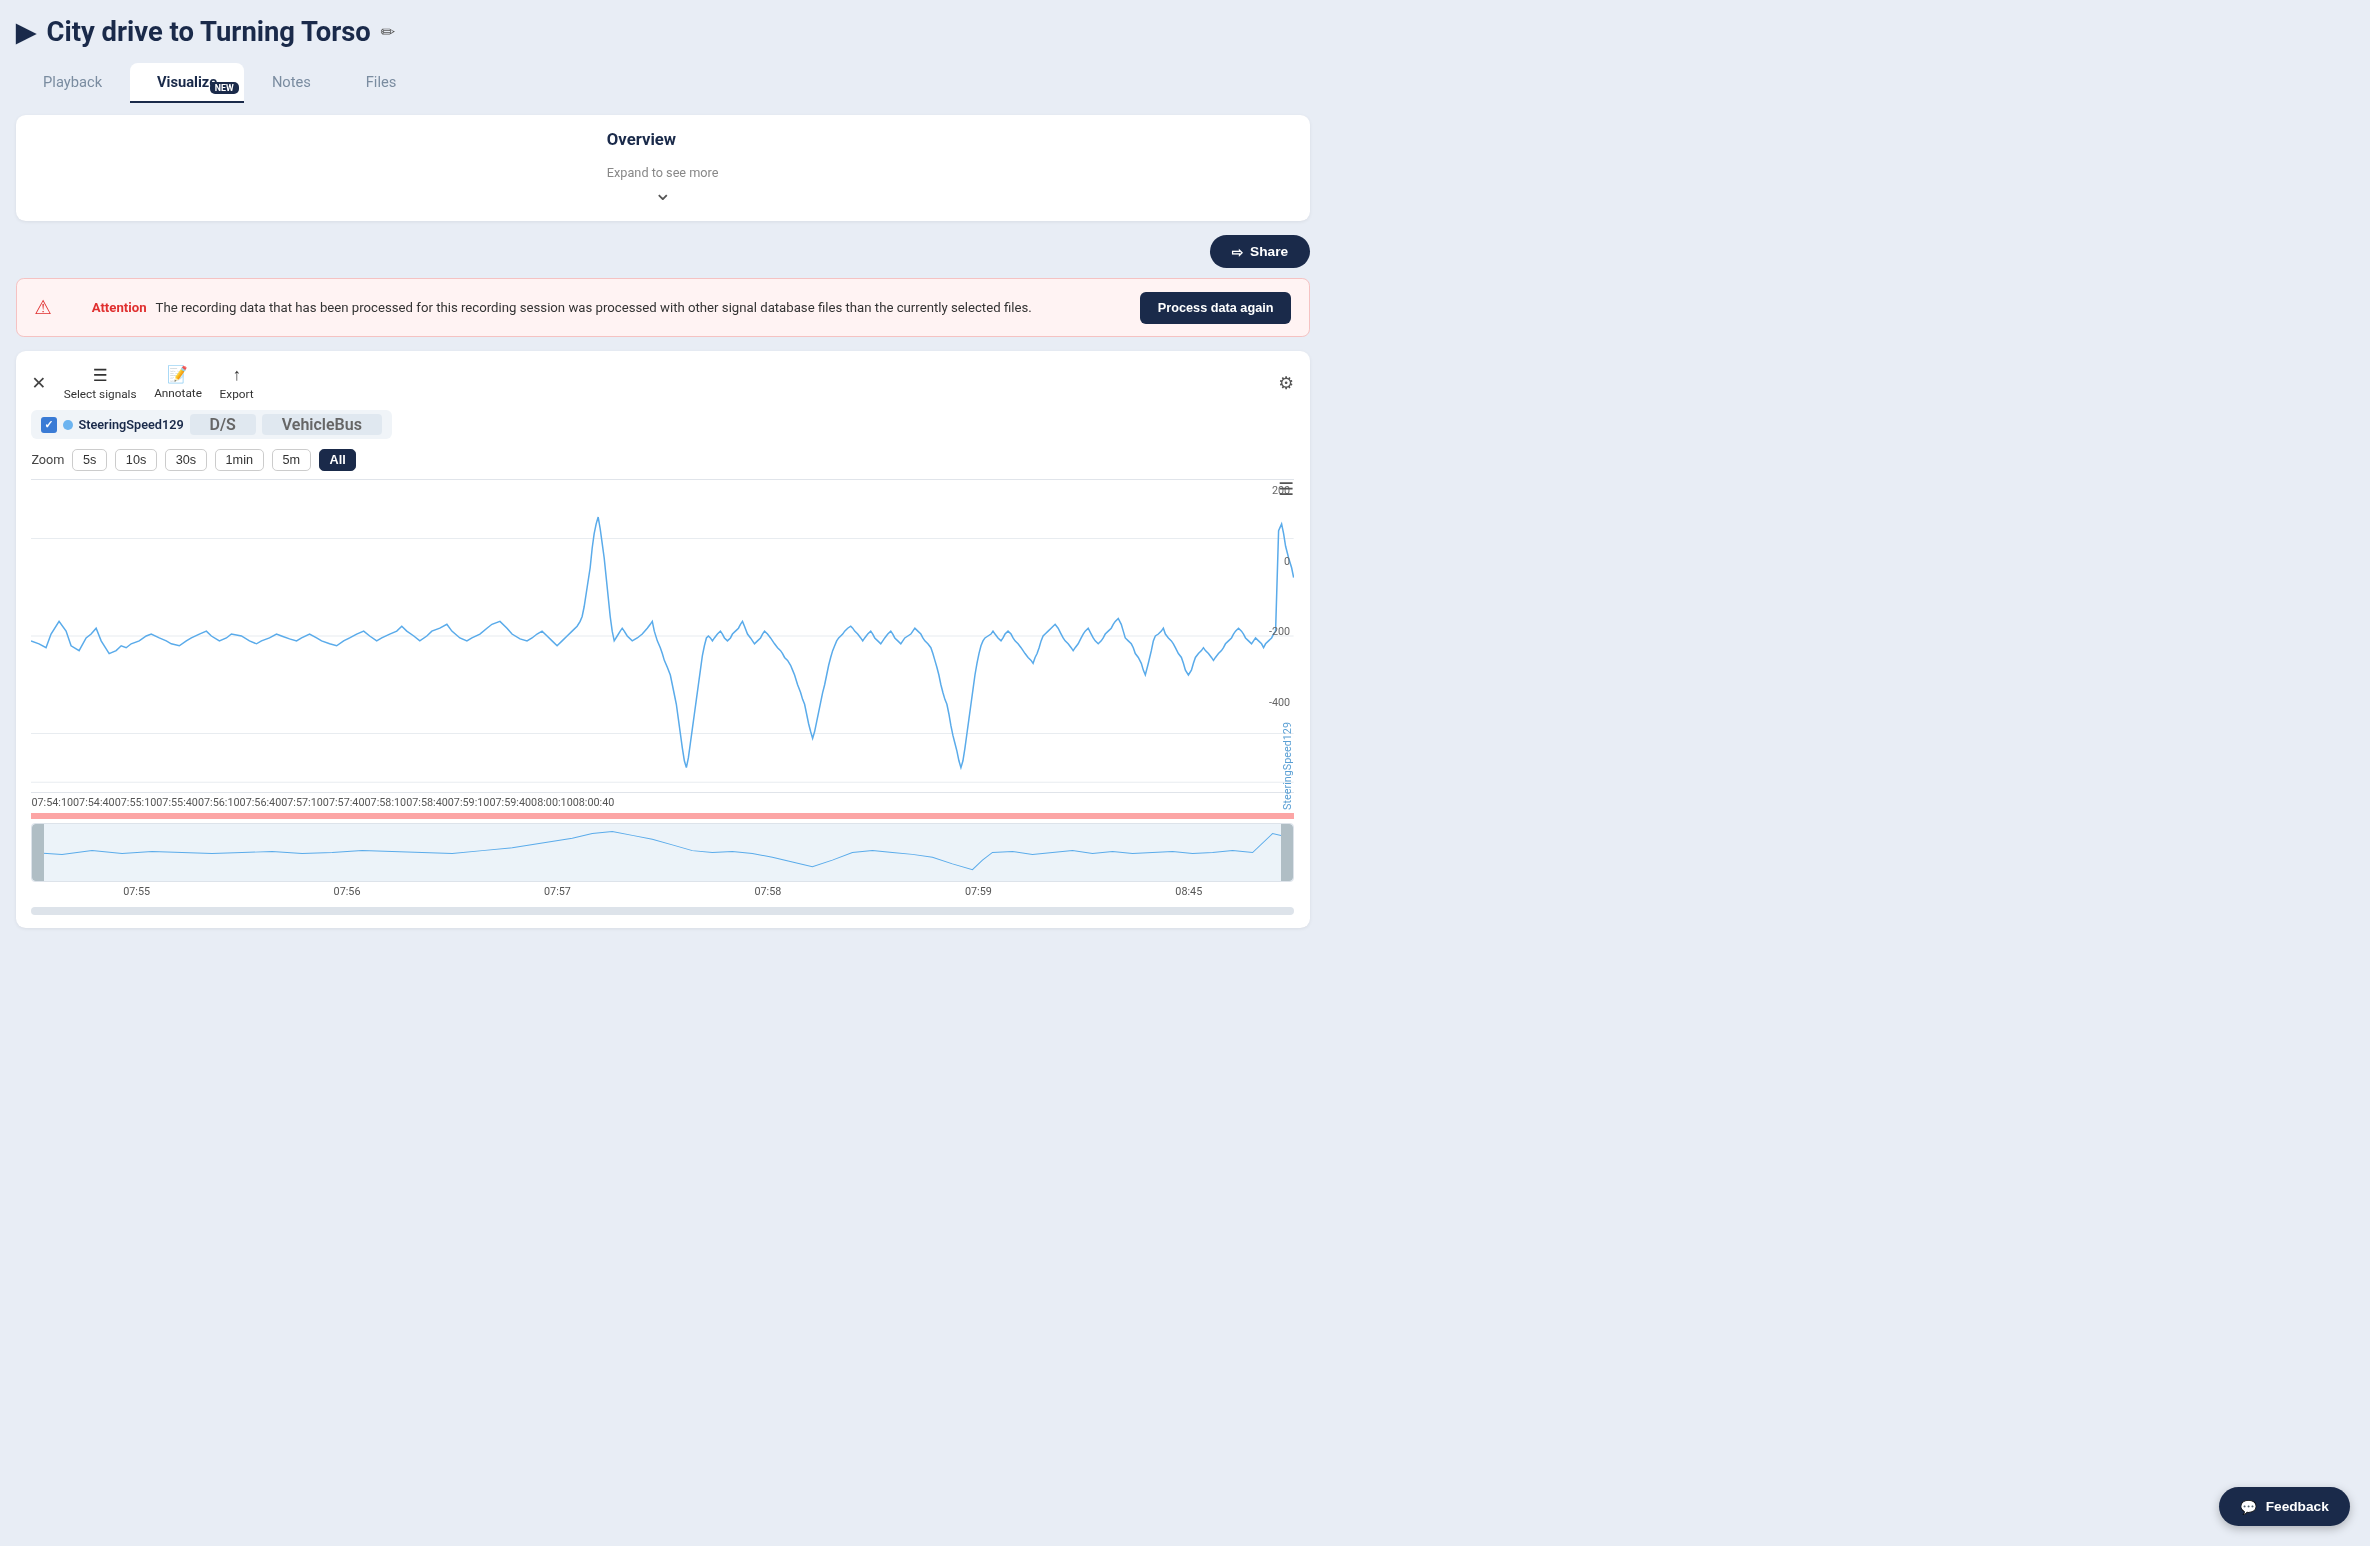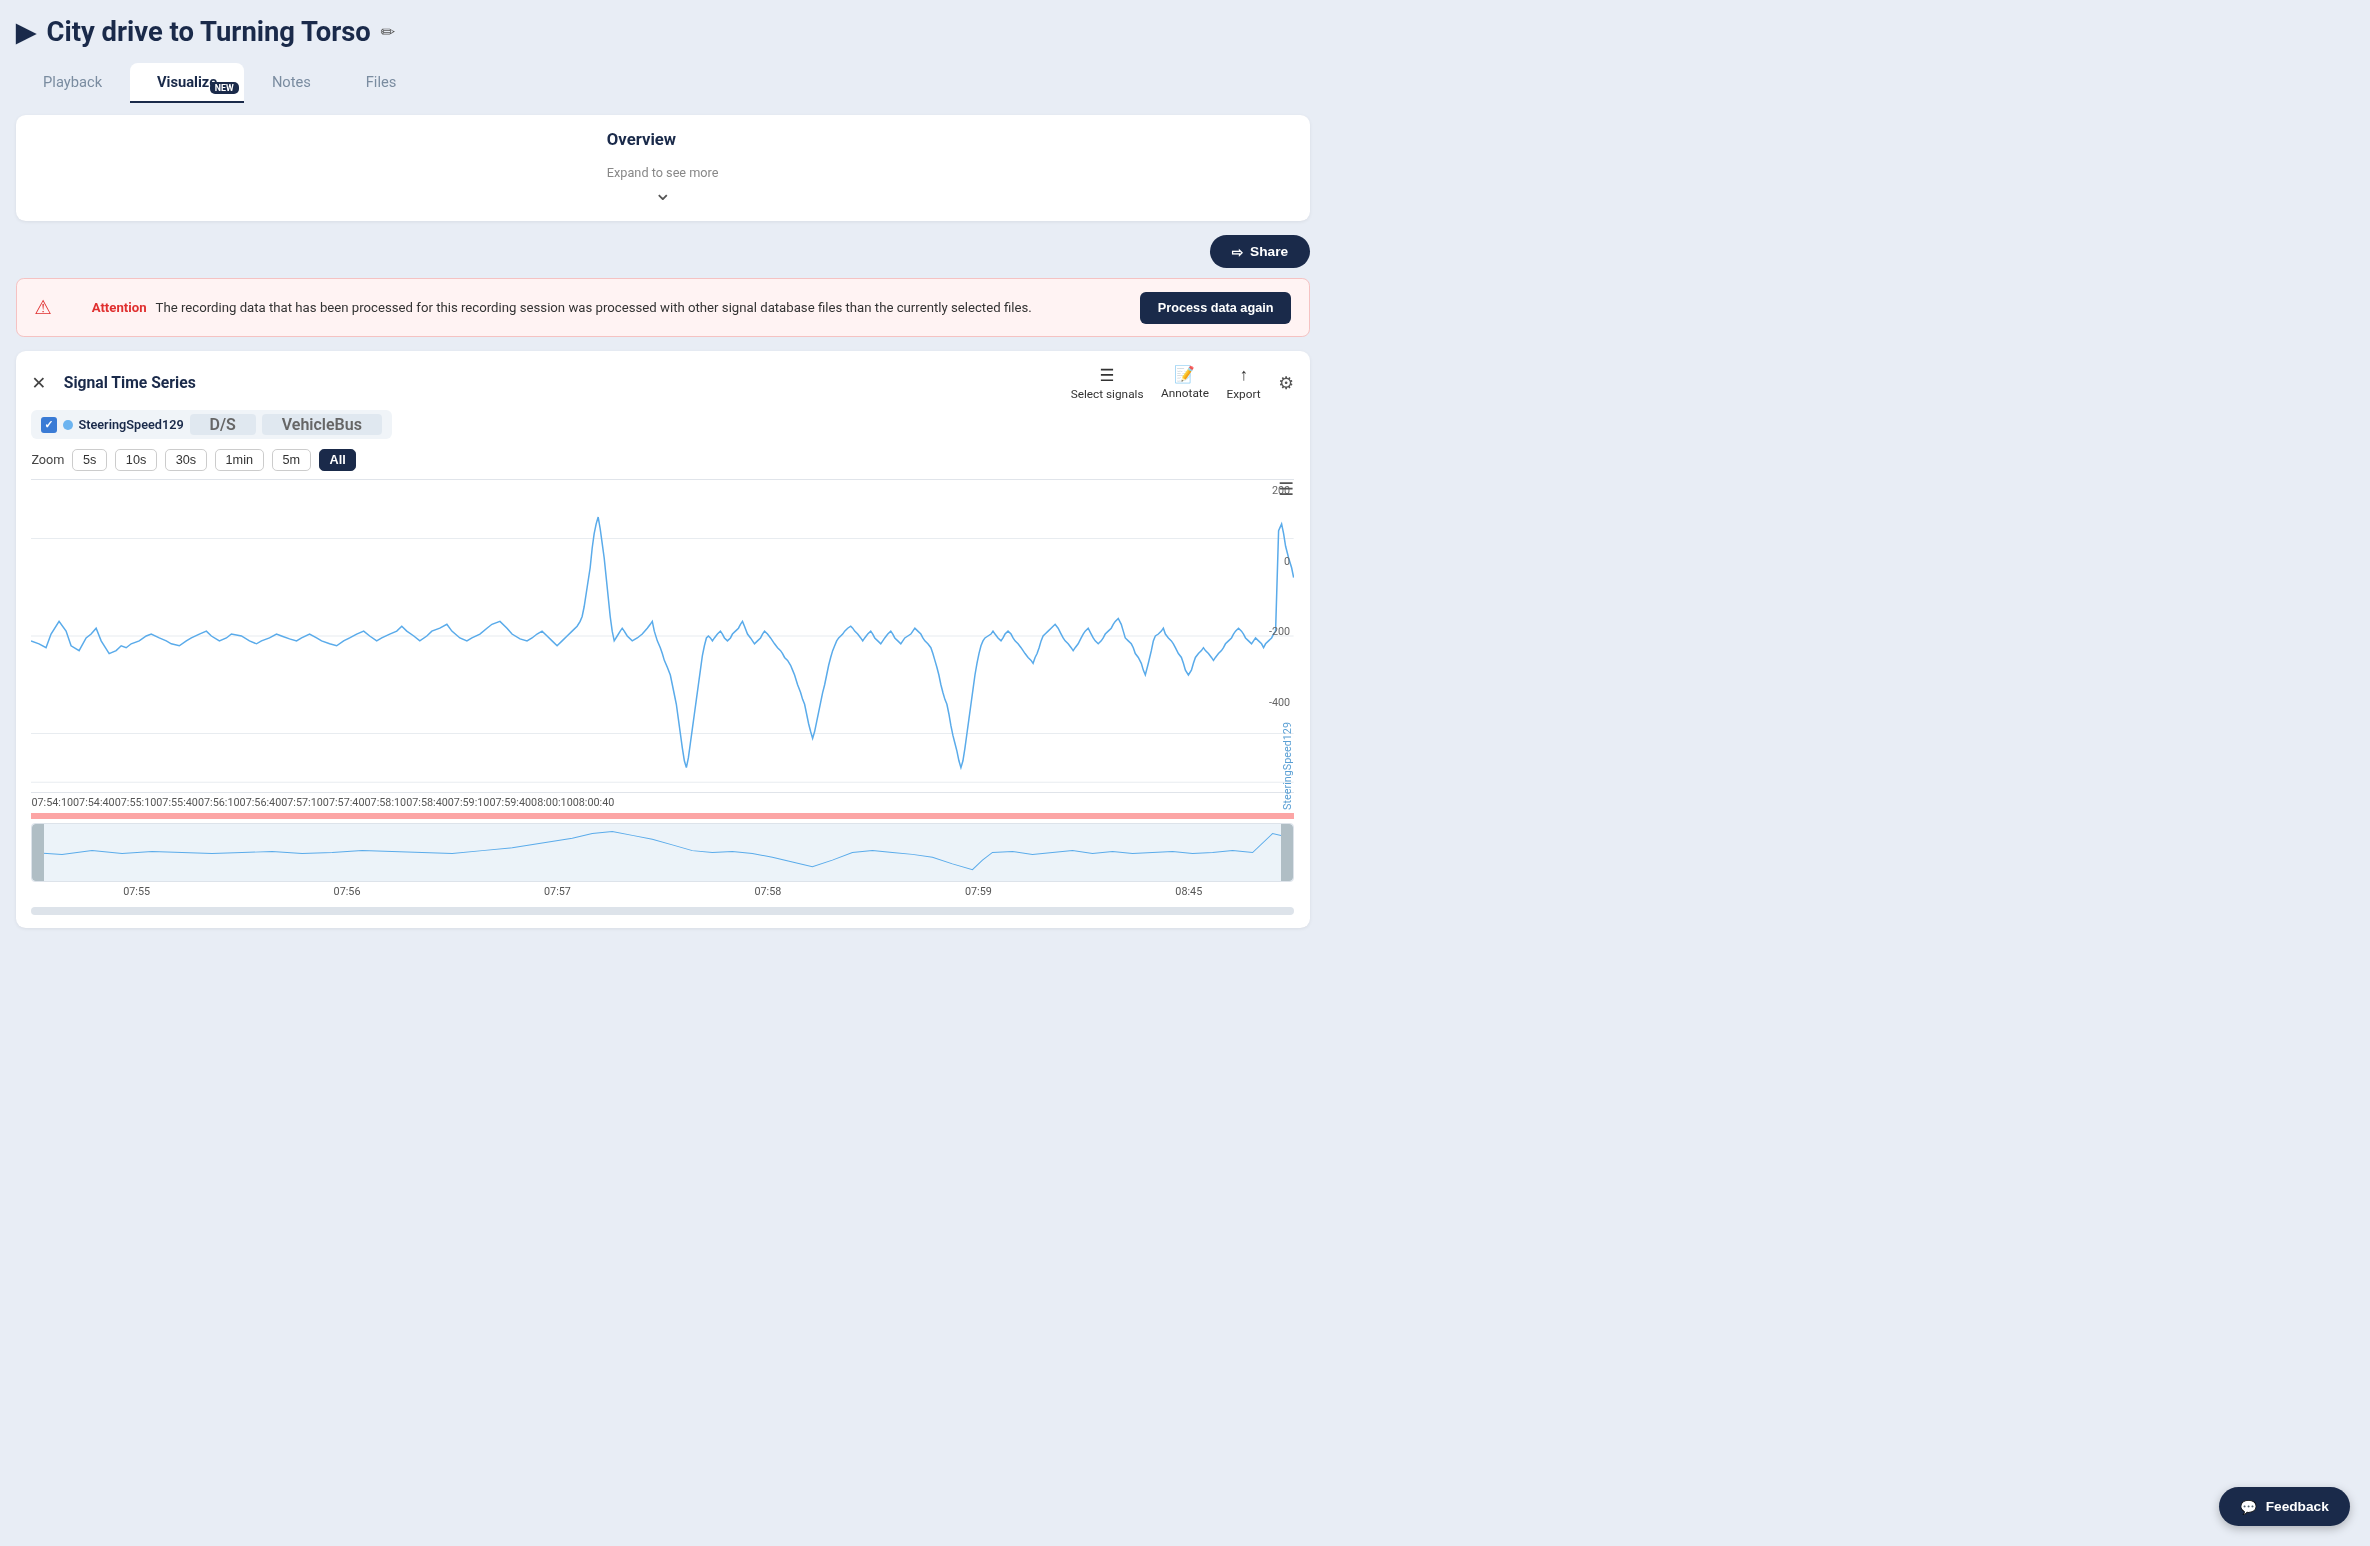--- a/index.html
+++ b/index.html
@@ -415,21 +415,20 @@
       <span class="attention-label">Attention</span>
       <span>The recording data that has been processed for this recording session was processed with other signal database files than the currently selected files.</span>
     </span>
     <button class="process-btn">Process data again</button>
   </div>
 
   <div class="chart-card">
 
     <div class="chart-toolbar">
       <span class="close-btn">✕</span>
-      <span class="chart-title">Signal Time Series</span>
       <div class="toolbar-action">
         <span class="toolbar-action-icon">☰︎</span>
         <span>Select signals</span>
       </div>
       <div class="toolbar-action">
         <span class="toolbar-action-icon">📝</span>
         <span>Annotate</span>
       </div>
       <div class="toolbar-action">
         <span class="toolbar-action-icon">↑</span>

